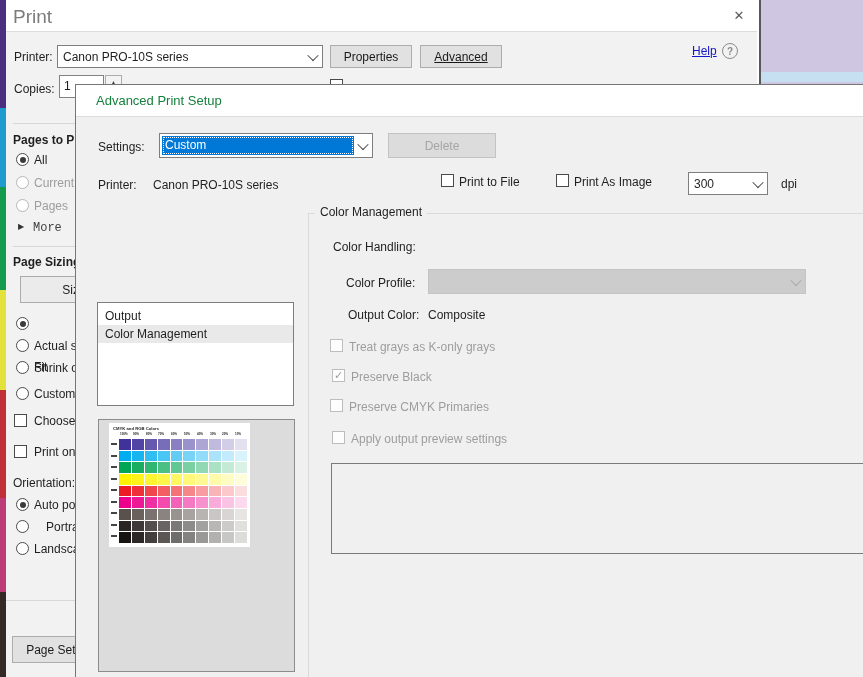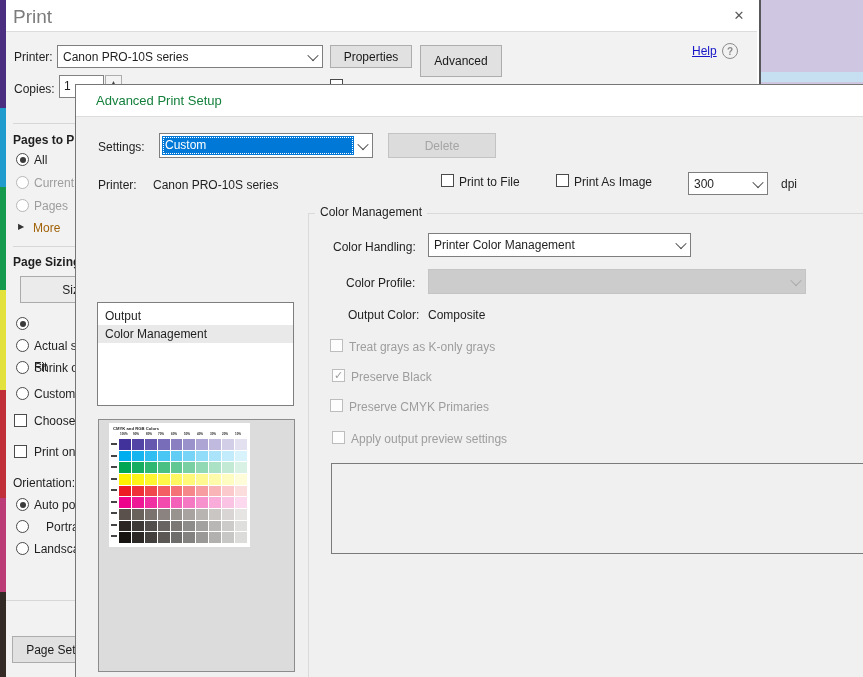--- a/index.html
+++ b/index.html
@@ -66,41 +66,41 @@
     <div class="abs" style="left:722px;top:4px;width:22px;height:22px;display:flex;align-items:center;justify-content:center;font-size:13px;color:#5a5a5a;">✕</div>
 
     <div class="abs lbl" style="left:8px;top:50px;">Printer:</div>
     <div class="abs combo" style="left:51px;top:45px;width:266px;height:23px;">
       <span class="lbl">Canon PRO-10S series</span>
       <span class="chevwrap">
           <span class="chev"></span>
         </span>
     </div>
     <div class="abs btn" style="left:324px;top:45px;width:82px;height:23px;">Properties</div>
-    <div class="abs btn" style="left:414px;top:45px;width:82px;height:32px;">Advanced</div>
+    <div class="abs btn" style="left:414px;top:45px;width:82px;height:23px;text-decoration:underline;">Advanced</div>
     <div class="abs link lbl" style="left:686px;top:44px;">Help</div>
     <div class="abs" style="left:716px;top:43px;width:14px;height:14px;border:1.4px solid #8b8b8b;border-radius:50%;
                 display:flex;align-items:center;justify-content:center;font-size:10px;font-weight:bold;color:#8b8b8b;">?</div>
 
     <div class="abs lbl" style="left:8px;top:82px;">Copies:</div>
     <div class="abs" style="left:53px;top:75px;width:45px;height:23px;background:#fff;border:1px solid #828282;box-sizing:border-box;padding:3px 0 0 4px;">1</div>
     <div class="abs" style="left:99px;top:75px;width:17px;height:23px;background:#f3f3f3;border:1px solid #adadad;box-sizing:border-box;
                 display:flex;justify-content:center;font-size:5px;color:#444;padding-top:3px;">▲</div>
     <div class="abs cb" style="left:324px;top:79px;"></div>
 
     <div class="abs sep" style="left:7px;top:123px;width:62px;"></div>
     <div class="abs lbl bold" style="left:7px;top:133px;">Pages to Print</div>
     <span class="radio sel" style="left:10px;top:153px;"></span>
     <div class="abs lbl" style="left:28px;top:153px;">All</div>
     <span class="radio rdis" style="left:10px;top:176px;"></span>
     <div class="abs lbl dis" style="left:28px;top:176px;">Current page</div>
     <span class="radio rdis" style="left:10px;top:199px;"></span>
     <div class="abs lbl dis" style="left:28px;top:199px;">Pages</div>
     <div class="abs" style="left:12px;top:222px;font-size:8px;color:#333;">▶</div>
-    <div class="abs lbl" style="left:27px;top:221px;color:#a16207;">More</div>
+    <div class="abs lbl" style="left:27px;top:221px;color:#404040;font-family:Liberation Mono, monospace;">More</div>
 
     <div class="abs sep" style="left:7px;top:246px;width:62px;"></div>
     <div class="abs lbl bold" style="left:7px;top:255px;">Page Sizing &amp; Handling</div>
     <div class="abs btn" style="left:14px;top:276px;width:108px;height:27px;background:#ebebeb;border-color:#ababab;">Size</div>
     <span class="radio sel" style="left:10px;top:317px;"></span>
     <div class="abs lbl" style="left:28px;top:334px;margin-top:26px;">Fit</div>
     <span class="radio" style="left:10px;top:339px;"></span>
     <div class="abs lbl" style="left:28px;top:339px;">Actual size</div>
     <span class="radio" style="left:10px;top:361px;"></span>
     <div class="abs lbl" style="left:28px;top:361px;">Shrink oversized pages</div>
@@ -154,26 +154,20 @@
 
     <div class="abs" style="left:21px;top:217px;width:197px;height:104px;background:#fff;border:1px solid #7e7e7e;box-sizing:border-box;padding-top:4px;">
       <div class="listitem">Output</div>
       <div class="listitem sel">Color Management</div>
     </div>
 
     <div class="abs gb" style="left:232px;top:128px;width:700px;height:600px;"></div>
     <div class="abs lbl" style="left:239px;top:120px;background:#f0f0f0;padding:0 5px;">Color Management</div>
 
     <div class="abs lbl" style="left:257px;top:155px;">Color Handling:</div>
-    <div class="abs combo" style="left:352px;top:148px;width:263px;height:24px;">
-      <span class="lbl">Printer Color Management</span>
-      <span class="chevwrap">
-          <span class="chev"></span>
-        </span>
-    </div>
 
     <div class="abs lbl" style="left:270px;top:191px;">Color Profile:</div>
     <div class="abs combo disabled" style="left:352px;top:184px;width:378px;height:25px;">
       <span class="chevwrap">
           <span class="chev lite"></span>
         </span>
     </div>
 
     <div class="abs lbl" style="left:272px;top:223px;">Output Color:</div>
     <div class="abs lbl" style="left:352px;top:223px;">Composite</div>

